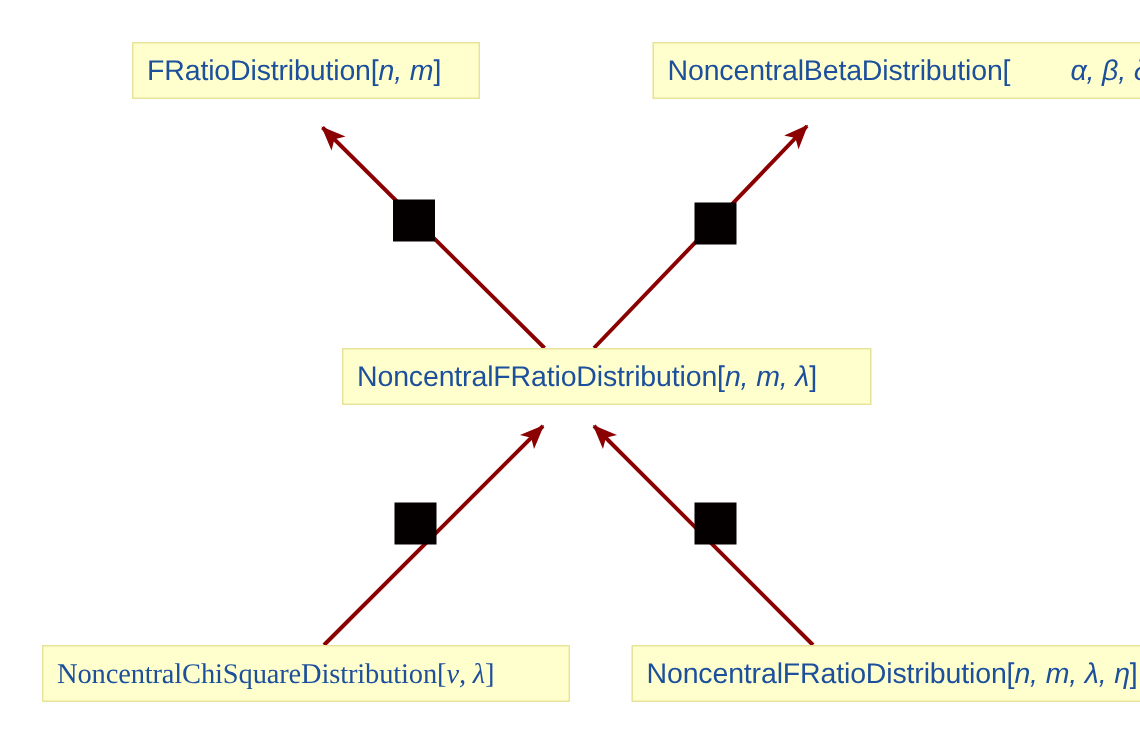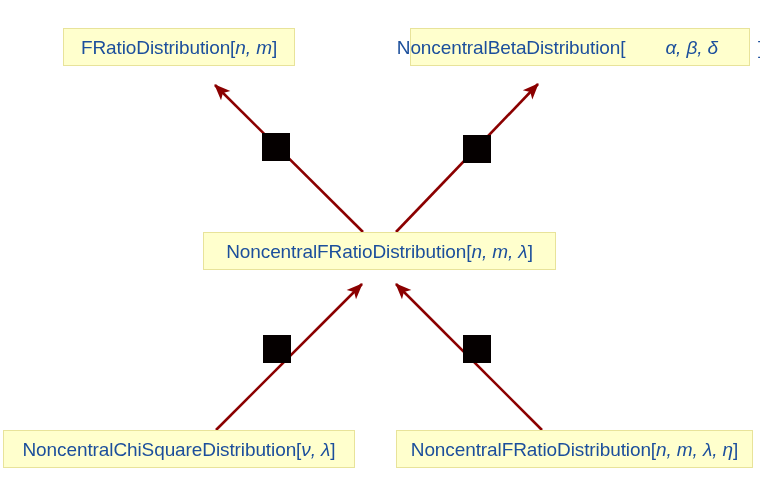--- a/index.html
+++ b/index.html
@@ -26,23 +26,24 @@
     position: absolute;
     box-sizing: border-box;
     background: #ffffcd;
     border: 1px solid #e8e39a;
     color: #1c4f9c;
     font-size: 19px;
     line-height: 1;
     white-space: nowrap;
     display: flex;
     align-items: center;
-    justify-content: center;
+    justify-content: flex-start;
     padding: 0 9px;
     letter-spacing: -0.1px;
+    margin-left: 25px;
   }
   .node .param {
     font-style: italic;
   }
   .marker {
     position: absolute;
     background: #050000;
   }
 </style>
 </head>
@@ -82,21 +83,21 @@
       <span class="param">α, β, δ</span>
       <span>]</span>
   </div>
 
   <div class="node" style="left:203px; top:232px; width:353px; height:38px;">
     <span>NoncentralFRatioDistribution[</span>
       <span class="param">n, m, λ</span>
       <span>]</span>
   </div>
 
-  <div class="node" style="left:3px; top:430px; width:352px; height:38px;">
+  <div class="node" style="left:3px; top:430px; width:352px; height:38px;font-family:Liberation Serif, serif;">
     <span>NoncentralChiSquareDistribution[</span>
       <span class="param">ν, λ</span>
       <span>]</span>
   </div>
 
   <div class="node" style="left:396px; top:430px; width:357px; height:38px;">
     <span>NoncentralFRatioDistribution[</span>
       <span class="param">n, m, λ, η</span>
       <span>]</span>
   </div>

